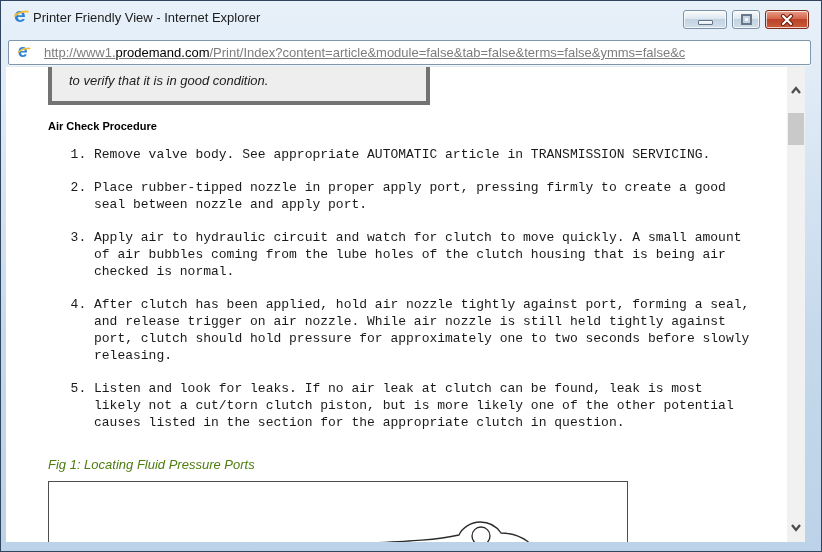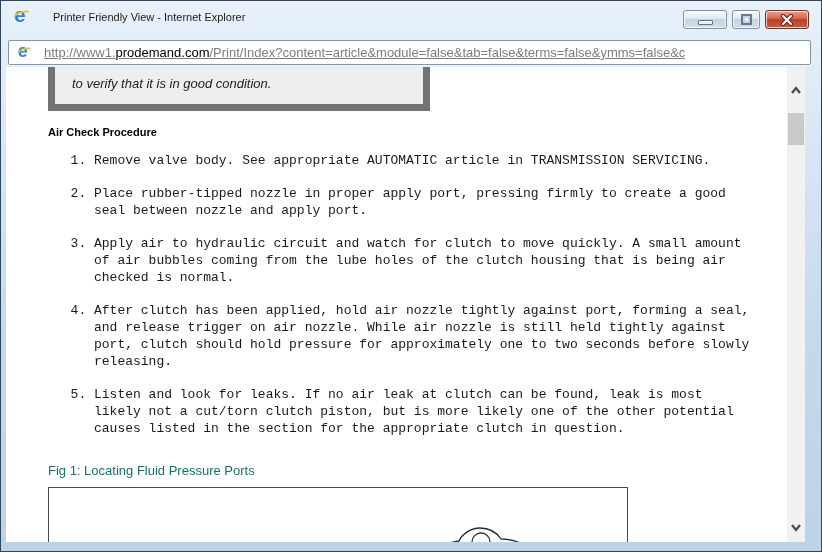--- a/index.html
+++ b/index.html
@@ -6,21 +6,21 @@
   *{box-sizing:border-box;}
   .window{
     position:relative;width:822px;height:552px;
     background:linear-gradient(#e8f1fa,#c6d9ec 60%,#bcd2e8);
     border:1px solid #31465e;
     font-family:"Liberation Sans",sans-serif;
     overflow:hidden;
   }
   
   .titlebar{position:absolute;left:0;top:0;right:0;height:36px;display:flex;align-items:center;padding:0 0 4px 12px;}
-  .title-text{font-size:11px;color:#1c1c1c;margin-left:20px;white-space:nowrap;}
+  .title-text{font-size:13px;color:#1c1c1c;margin-left:0;white-space:nowrap;}
   .win-controls{position:absolute;right:12px;top:9px;display:flex;gap:5px;}
   .win-btn{
     height:19px;border:1px solid #7e92a6;border-radius:3px;
     background:linear-gradient(#fbfdfe,#dde7f0 45%,#c3d2e0 46%,#d3e0eb);
     display:flex;align-items:center;justify-content:center;
     box-shadow:inset 0 0 0 1px rgba(255,255,255,.7);
     cursor:default;
   }
   .btn-min,.btn-close{width:44px;}
   .btn-restore{width:28px;}
@@ -45,27 +45,27 @@
   .url{font-size:13px;color:#7d7d7d;white-space:nowrap;overflow:hidden;text-decoration:underline;}
   .url .domain{color:#000;}
   
   .page{
     position:absolute;left:5px;top:66px;width:799px;height:475px;
     background:#fff;overflow:hidden;color:#1a1a1a;font-size:13px;
   }
   .page-inner{position:absolute;left:0;top:0;width:781px;height:475px;overflow:hidden;}
   .note-box{
     margin:-10px 0 0 42px;width:382px;
-    background:#eeeeee;border:7px solid #737373;
+    background:#eeeeee;border:4px solid #737373;
     padding:12px 16px 13px 17px;font-style:italic;color:#222;
   }
   .section-heading{margin:15px 0 0 42px;font-weight:bold;font-size:11px;color:#000;}
   ol.steps{margin:14px 0 0 42px;padding-left:46px;width:706px;}
   ol.steps li{margin-bottom:16px;line-height:17px;font-family:Liberation Mono, monospace;}
-  .fig-caption{margin:26px 0 0 42px;color:#0f766e;}
+  .fig-caption{margin:26px 0 0 42px;color:#4d7c0f;font-style:italic;}
   .figure-box{
     margin:9px 0 0 42px;width:580px;height:120px;
     border:1px solid #4d4d4d;background:#fff;overflow:hidden;
   }
   
   .scrollbar{
     position:absolute;left:781px;top:0;width:18px;height:475px;
     background:#f1f1f1;display:flex;flex-direction:column;align-items:center;
   }
   .sb-arrow{width:18px;height:30px;display:flex;align-items:center;justify-content:center;}

